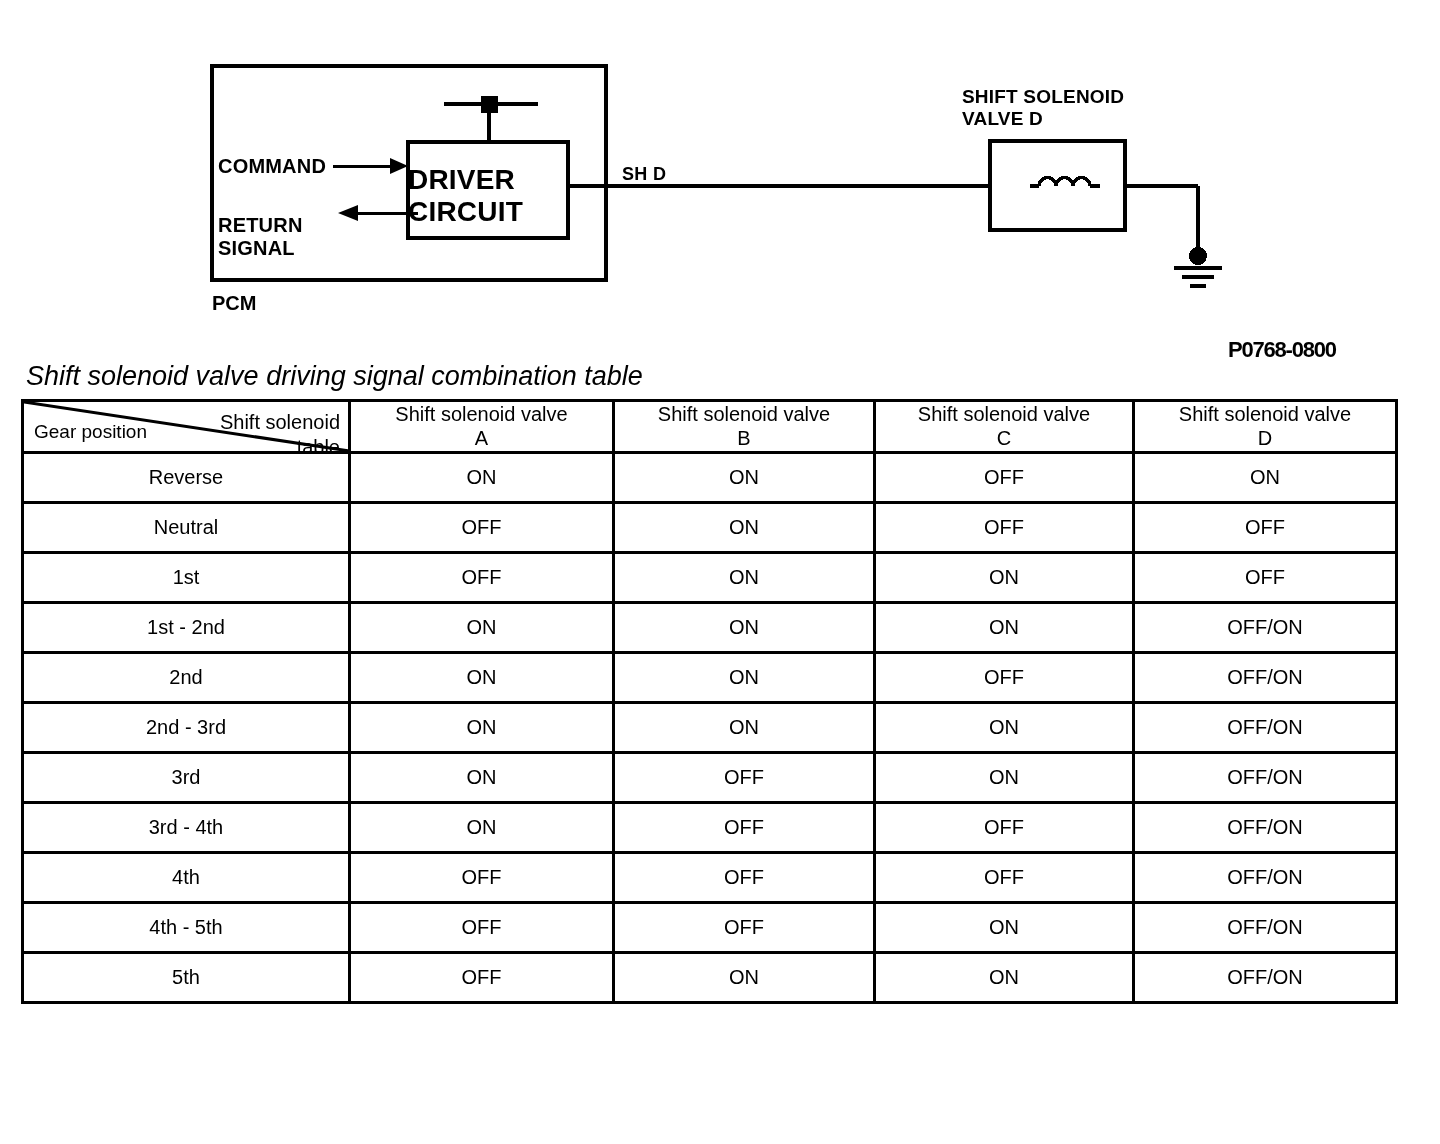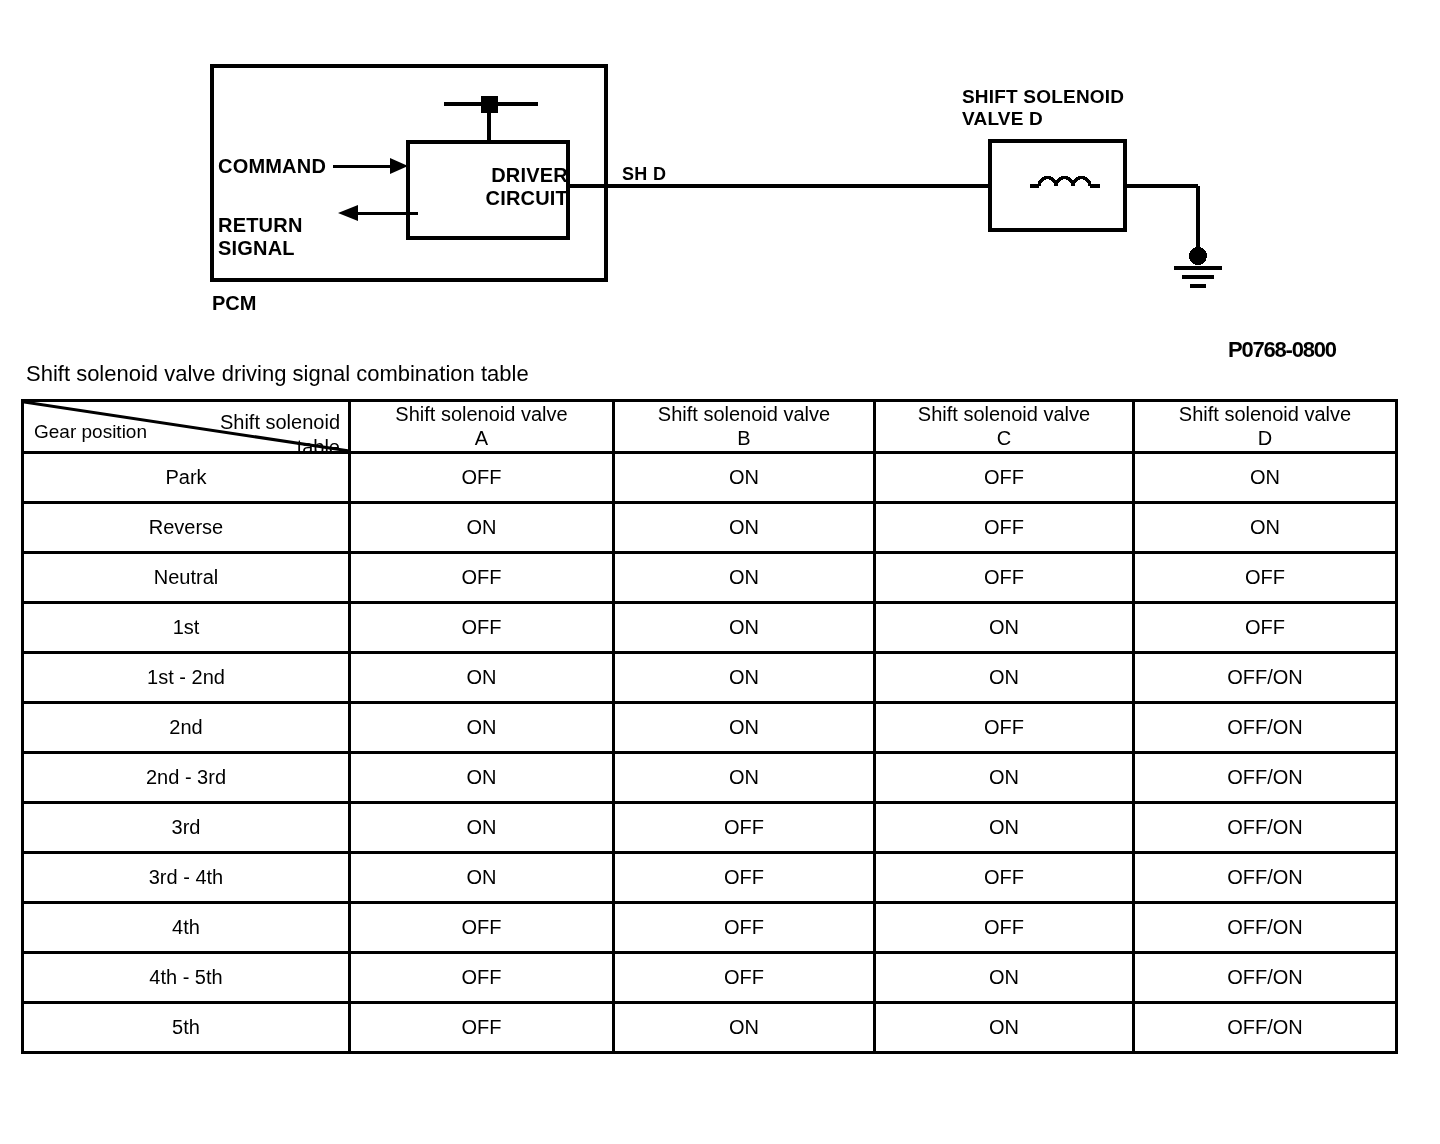--- a/index.html
+++ b/index.html
@@ -23,36 +23,37 @@
   .dgm-label {
     position: absolute;
     font-family: "Liberation Sans", sans-serif;
     font-weight: bold;
     color: #000000;
     white-space: pre;
     line-height: 1.16;
   }
   #lbl-command   { left: 218px; top: 155px;  font-size: 20px; letter-spacing: 0.2px; }
   #lbl-return    { left: 218px; top: 190px;  font-size: 20px; letter-spacing: 0.2px; margin-top: 24px; }
-  #lbl-driver    { left: 408px; top: 164px;  width: 160px; font-size: 20px; text-align: right; letter-spacing: 0.2px;}
+  #lbl-driver    { left: 408px; top: 164px;  width: 160px; font-size: 28px; text-align: left; letter-spacing: 0.2px;}
   #lbl-pcm       { left: 212px; top: 292px;  width: 394px; font-size: 20px; }
   #lbl-shd       { left: 622px; top: 164px;  font-size: 18px; letter-spacing: 0.3px; }
   #lbl-solenoid  { left: 962px; top: 86px;   font-size: 19px; letter-spacing: 0.2px; }
   #lbl-partno    {
     left: 1228px; top: 337px; font-size: 22px; font-weight: bold;
     font-family: Liberation Sans, sans-serif; letter-spacing: -1.2px;
   }
 
   
   #caption {
     position: absolute;
     left: 26px; top: 361px;
-    font-size: 22px;
+    font-size: 27px;
     color: #000000;
     font-family: "Liberation Sans", sans-serif;
+    font-style: italic;
   }
 
   
   #tbl-wrap { position: absolute; left: 21px; top: 399px; width: 1374px; }
   table.grid {
     border-collapse: collapse;
     width: 1374px;
     table-layout: fixed;
     font-size: 20px;
     color: #000000;
@@ -194,27 +195,20 @@
             <span class="hl2">C</span>
           </td>
           <td class="hdr">
             <span>Shift solenoid valve</span>
             <span class="hl2">D</span>
           </td>
         </tr>
       </tbody>
       <tbody id="rows-body">
           <tr>
-            <td>Park</td>
-            <td>OFF</td>
-            <td>ON</td>
-            <td>OFF</td>
-            <td>ON</td>
-          </tr>
-          <tr>
             <td>Reverse</td>
             <td>ON</td>
             <td>ON</td>
             <td>OFF</td>
             <td>ON</td>
           </tr>
           <tr>
             <td>Neutral</td>
             <td>OFF</td>
             <td>ON</td>

